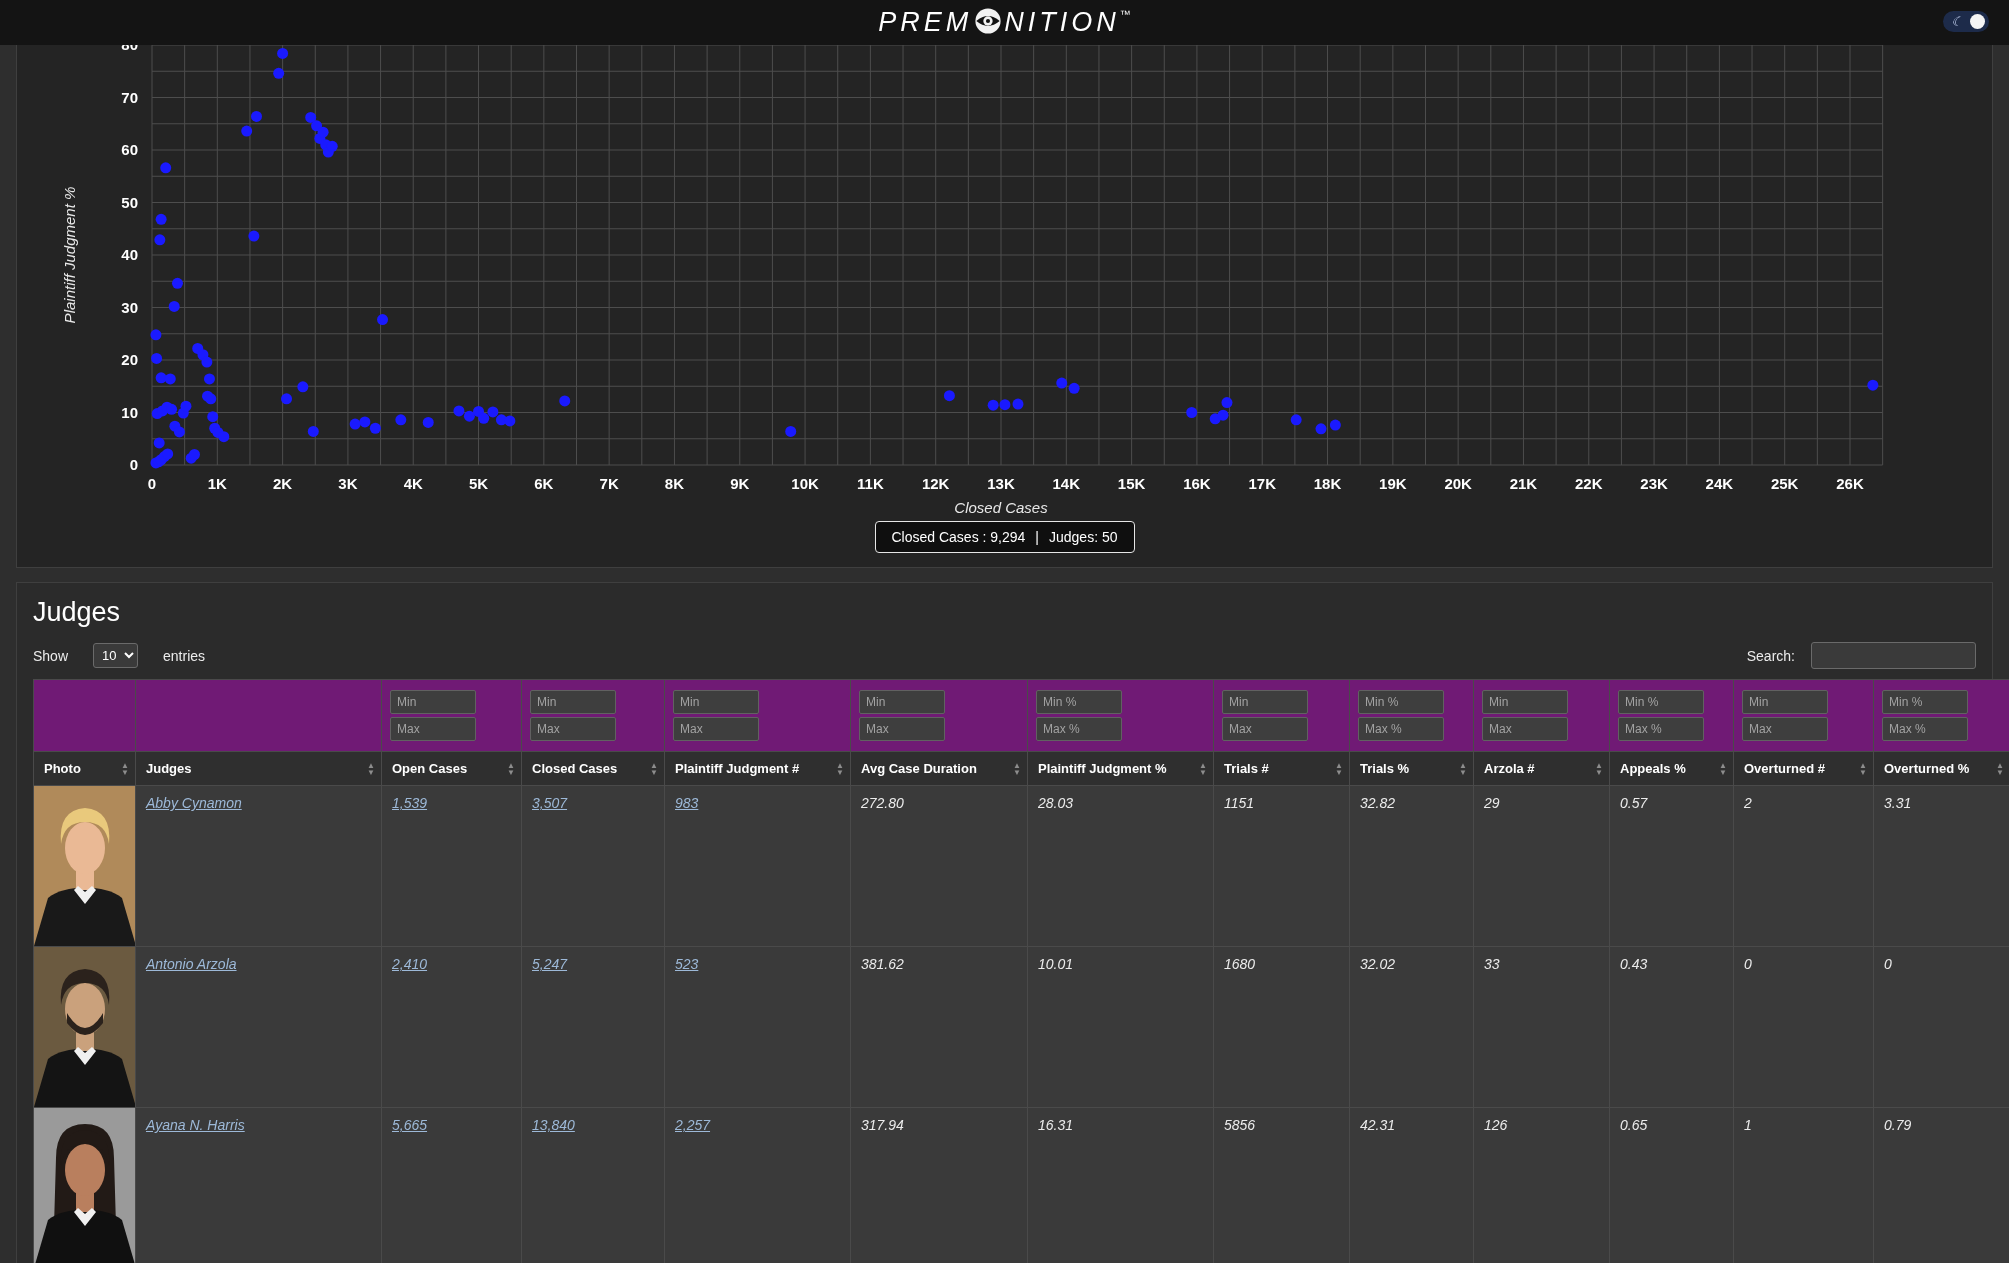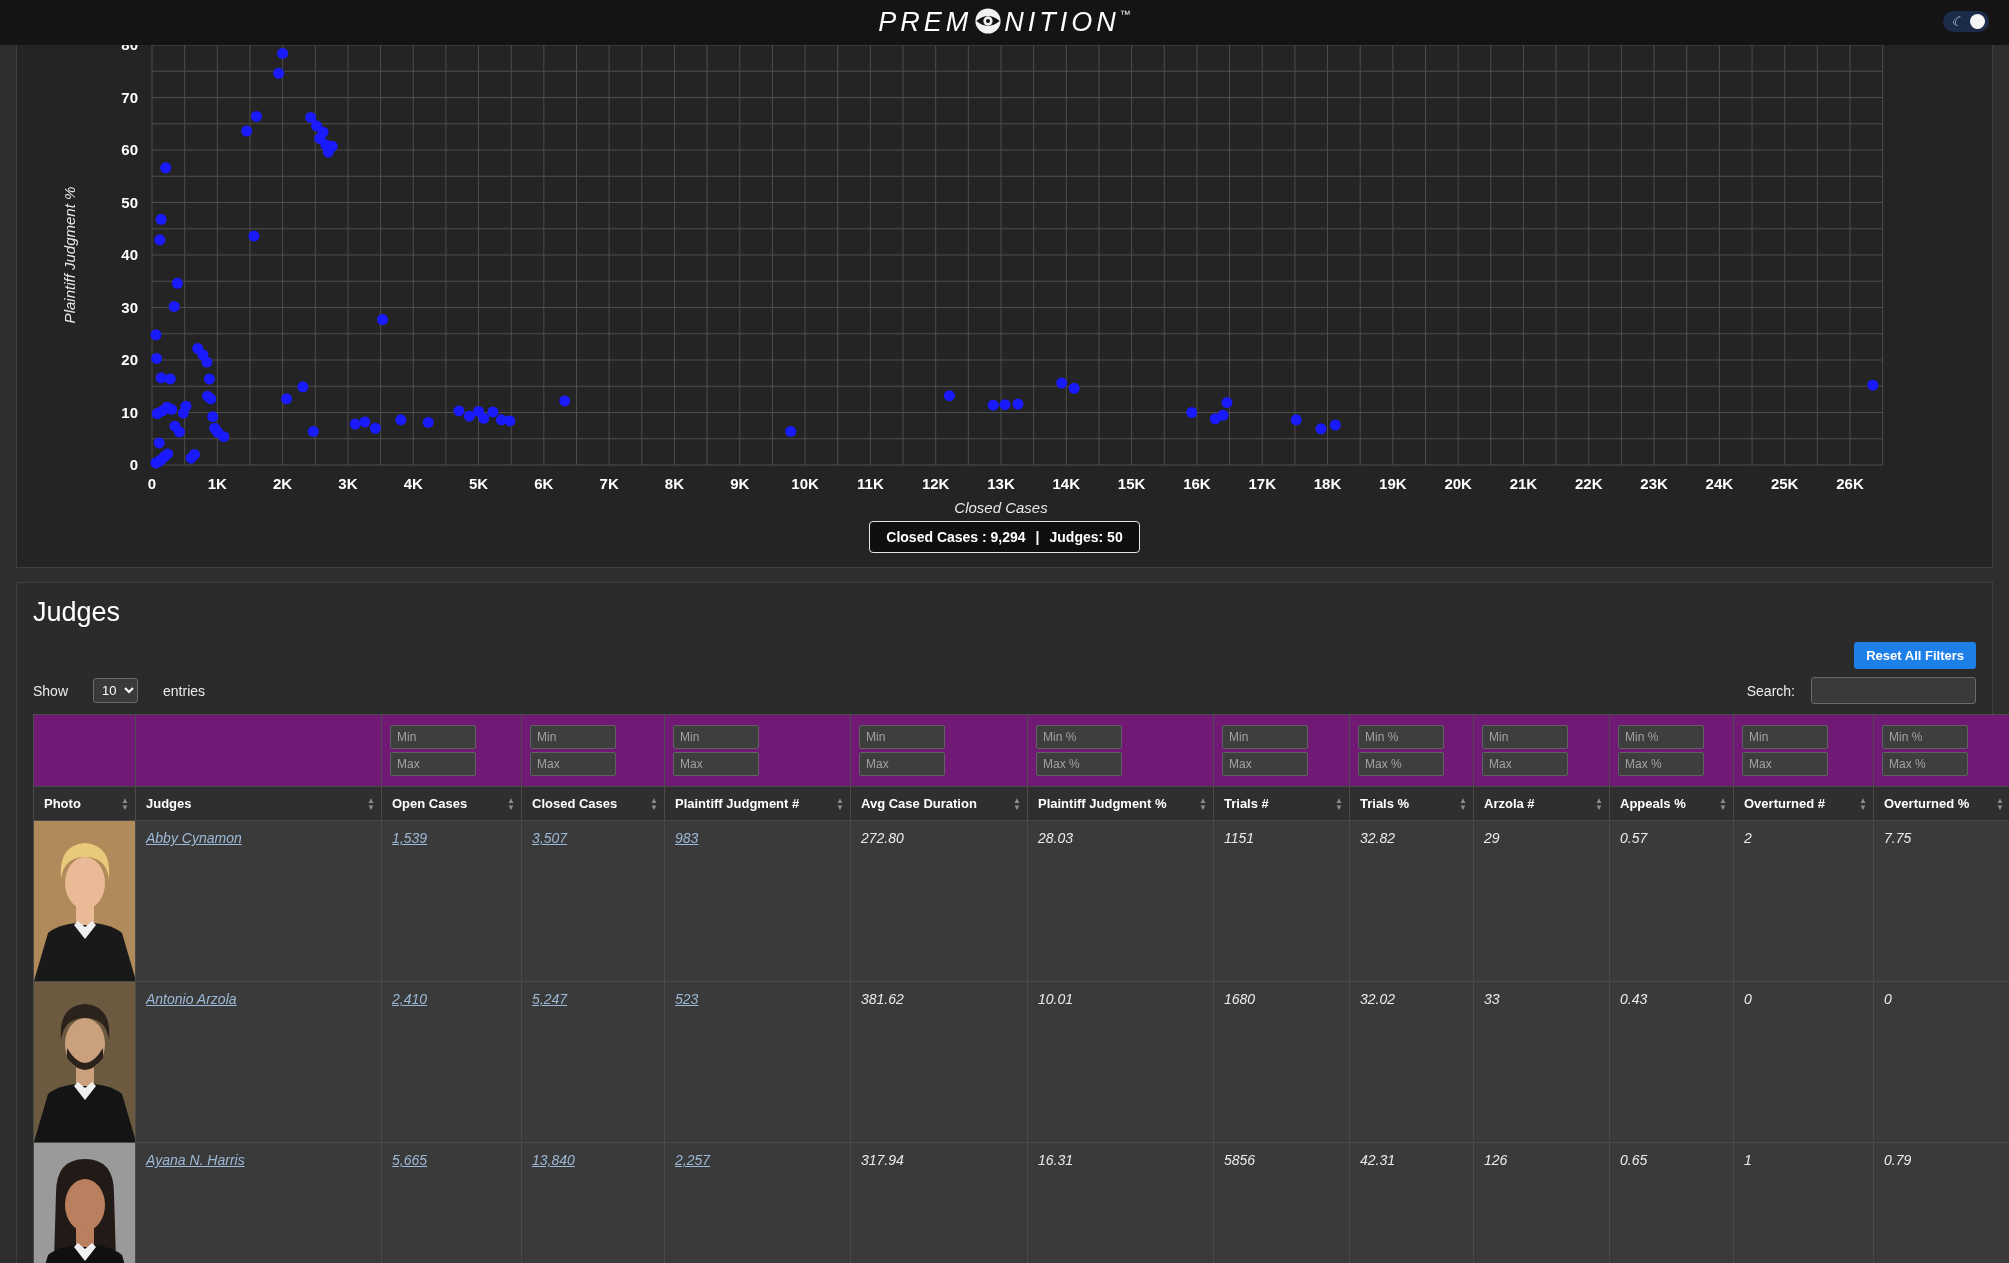--- a/index.html
+++ b/index.html
@@ -32,21 +32,21 @@
   
   .chart-panel {
     margin: 0 16px; background: #242424;
     border: 1px solid #3f3f3f; border-top: none;
     padding-bottom: 10px;
   }
   .chart-svg { display: block; }
   .chart-tooltip {
     margin: 2px auto 4px; width: fit-content;
     background: #0f0f0f; border: 1px solid #e6e6e6; border-radius: 4px;
-    padding: 7px 16px; font-size: 14px; font-weight: bold; color: #fff;
+    padding: 7px 16px; font-size: 14px; font-weight: normal; color: #fff;
     display: flex; gap: 10px; align-items: center;
   }
 
   
   .judges-panel {
     margin: 14px 16px 0; background: #2b2b2b;
     border: 1px solid #3f3f3f; padding: 14px 16px 20px;
   }
   .judges-title { font-size: 27px; font-weight: 400; color: #fff; margin-bottom: 14px; }
   .reset-row { display: flex; justify-content: flex-end; margin-bottom: 8px; }
@@ -313,23 +313,20 @@
   <div class="chart-tooltip">
     <span>Closed Cases : 9,294</span>
     <span>|</span>
     <span>Judges: 50</span>
   </div>
 </div>
 
 <div class="judges-panel">
   <div class="judges-title">Judges</div>
 
-  <div class="reset-row">
-    <button class="reset-btn">Reset All Filters</button>
-  </div>
 
   <div class="info-row">
     <div class="show-entries">
       <span>Show</span>
       <select class="entries-select">
         <option>10</option>
       </select>
       <span>entries</span>
     </div>
     <div class="search-box">
@@ -474,21 +471,21 @@
           <td><a href="#">1,539</a></td>
           <td><a href="#">3,507</a></td>
           <td><a href="#">983</a></td>
           <td>272.80</td>
           <td>28.03</td>
           <td>1151</td>
           <td>32.82</td>
           <td>29</td>
           <td>0.57</td>
           <td>2</td>
-          <td>7.75</td>
+          <td>3.31</td>
         </tr>
         <tr>
           <td class="photo-cell">
             <svg width="102" height="160" viewBox="0 0 102 160" class="judge-photo">
               <rect x="0" y="0" width="102" height="160" fill="#6b5a40"></rect>
               <path d="M0,160 L14,112 C30,98 72,98 88,112 L102,160 Z" fill="#141414"></path>
               <rect x="42" y="82" width="18" height="22" fill="#caa17c"></rect>
               <ellipse cx="51" cy="62" rx="20" ry="26" fill="#caa17c"></ellipse>
               <path d="M33,66 Q51,96 69,66 L69,76 Q51,100 33,76 Z" fill="#2b221c"></path>
               <path d="M27,58 Q24,24 51,22 Q78,24 75,58 Q72,36 51,36 Q30,36 27,58 Z" fill="#2b221c"></path>

